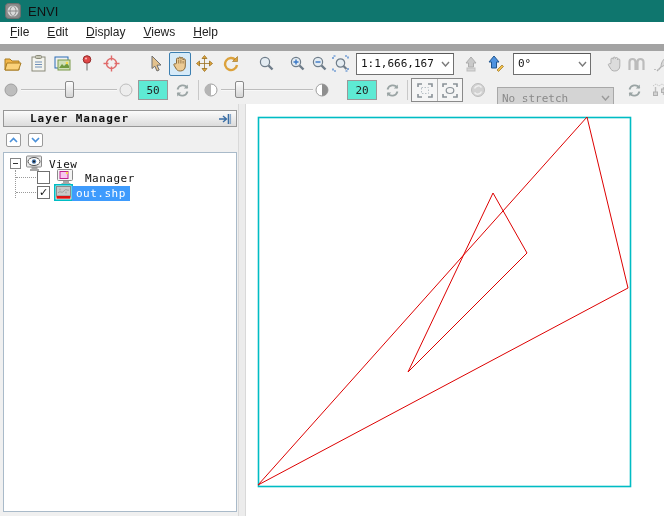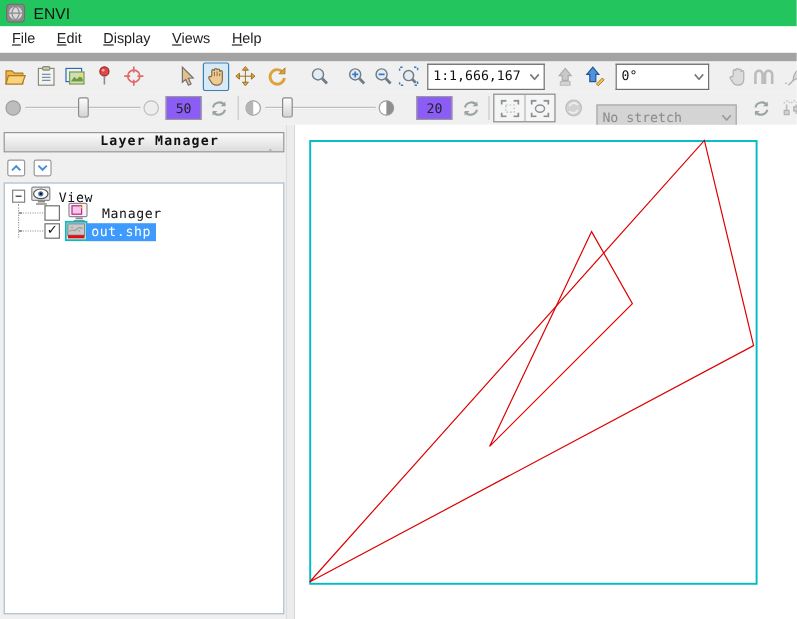--- a/index.html
+++ b/index.html
@@ -1,21 +1,21 @@
 <!DOCTYPE html>
 <html><head>
 <meta charset="utf-8">
 <style>
   * { margin:0; padding:0; box-sizing:border-box; }
   html,body { width:664px; height:516px; overflow:hidden; background:#fff;
     font-family:"Liberation Sans", sans-serif; }
   .mono { font-family:"DejaVu Sans Mono", monospace; }
 
   
-  .titlebar { height:22px; display:flex; align-items:center; padding-left:5px; background:#22c55e; }
+  .titlebar { height:22px; display:flex; align-items:center; padding-left:5px; background:#0f766e; }
   .app-icon { width:16px; height:16px; margin-right:7px; }
   .title-text { font-size:13px; color:#111; }
 
   
   .menubar { height:22px; display:flex; align-items:flex-start; background:#fff; padding-left:1px; }
   .menu-item { font-size:12px; color:#222; padding:3px 9px; cursor:default; }
   .menu-item .accel { text-decoration:underline; }
 
   
   .toolbar { background:#f0f0f0; display:flex; align-items:center; position:relative; }
@@ -24,41 +24,41 @@
   .tbtn { width:22px; height:24px; display:flex; align-items:center; justify-content:center; flex:0 0 auto; }
   .tbtn.sel { background:#d6eaf8; border:1px solid #3c7fb1; border-radius:2px; }
   .vsep { width:1px; height:20px; background:#c8c8c8; margin:0 3px; flex:0 0 auto; }
 
   .combo { height:22px; background:#fff; border:1px solid #707070; border-top-color:#5a5a5a;
     display:flex; align-items:center; font-size:11px; color:#111; padding-left:4px; flex:0 0 auto; }
   .combo .cval { flex:1; white-space:nowrap; overflow:hidden; }
   .combo .chev { width:16px; display:flex; justify-content:center; flex:0 0 auto; }
   .combo.disabled { background:#d4d4d4; color:#8a8a8a; border-color:#a8a8a8;margin-top:16px; }
 
-  .numfield { width:30px; height:20px; background:#8b5cf6; border:1px solid #999;
+  .numfield { width:30px; height:20px; background:#5eead4; border:1px solid #999;
     font-size:11px; display:flex; align-items:center; justify-content:center; color:#222; flex:0 0 auto; }
 
   .slider { position:relative; height:20px; flex:0 0 auto; }
   .slider .track { position:absolute; left:0; right:0; top:9px; height:2px; background:#bdbdbd; border-bottom:1px solid #f8f8f8; }
   .slider .thumb { position:absolute; top:1px; width:9px; height:17px; margin-left:-4px;
     background:linear-gradient(#fdfdfd,#d5d5d5); border:1px solid #8a8a8a; border-radius:2px; }
 
   .btn-group { display:flex; border:1px solid #8a8a8a; background:#f5f5f5; flex:0 0 auto; }
   .btn-group .tbtn { width:25px; height:22px; }
   .btn-group .tbtn + .tbtn { border-left:1px solid #b5b5b5; }
 
   
   .main { display:flex; height:412px; }
   .left-panel { width:238px; background:#f0f0f0; position:relative; flex:0 0 auto; }
   .splitter { width:8px; background:#ececec; border-left:1px solid #d9d9d9; border-right:1px solid #d9d9d9; flex:0 0 auto; }
   .canvas { position:relative; width:418px; background:#fff; }
 
   .lm-header { position:absolute; left:3px; top:6px; width:234px; height:17px;
     background:linear-gradient(#fbfbfb,#dcdcdc); border:1px solid #979797;
-    display:flex; align-items:center;flex-direction:column; }
+    display:flex; align-items:center; }
   .lm-title { font-size:11px; font-weight:bold; color:#111; margin-left:26px; letter-spacing:1px; }
   .lm-dock { margin-left:auto; margin-right:4px; width:14px; height:12px; }
 
   .lm-btn { position:absolute; top:29px; width:15px; height:14px; background:#fff;
     border:1px solid #9a9a9a; border-radius:2px; display:flex; align-items:center; justify-content:center; }
 
   .tree-box { position:absolute; left:3px; top:48px; width:234px; height:360px;
     background:#fff; border:1px solid #a9bac9; }
   .tree-label { font-size:11px; color:#111; letter-spacing:0.5px; white-space:nowrap; }
   .expander { position:absolute; left:6px; top:5px; width:11px; height:11px; background:#fff;

